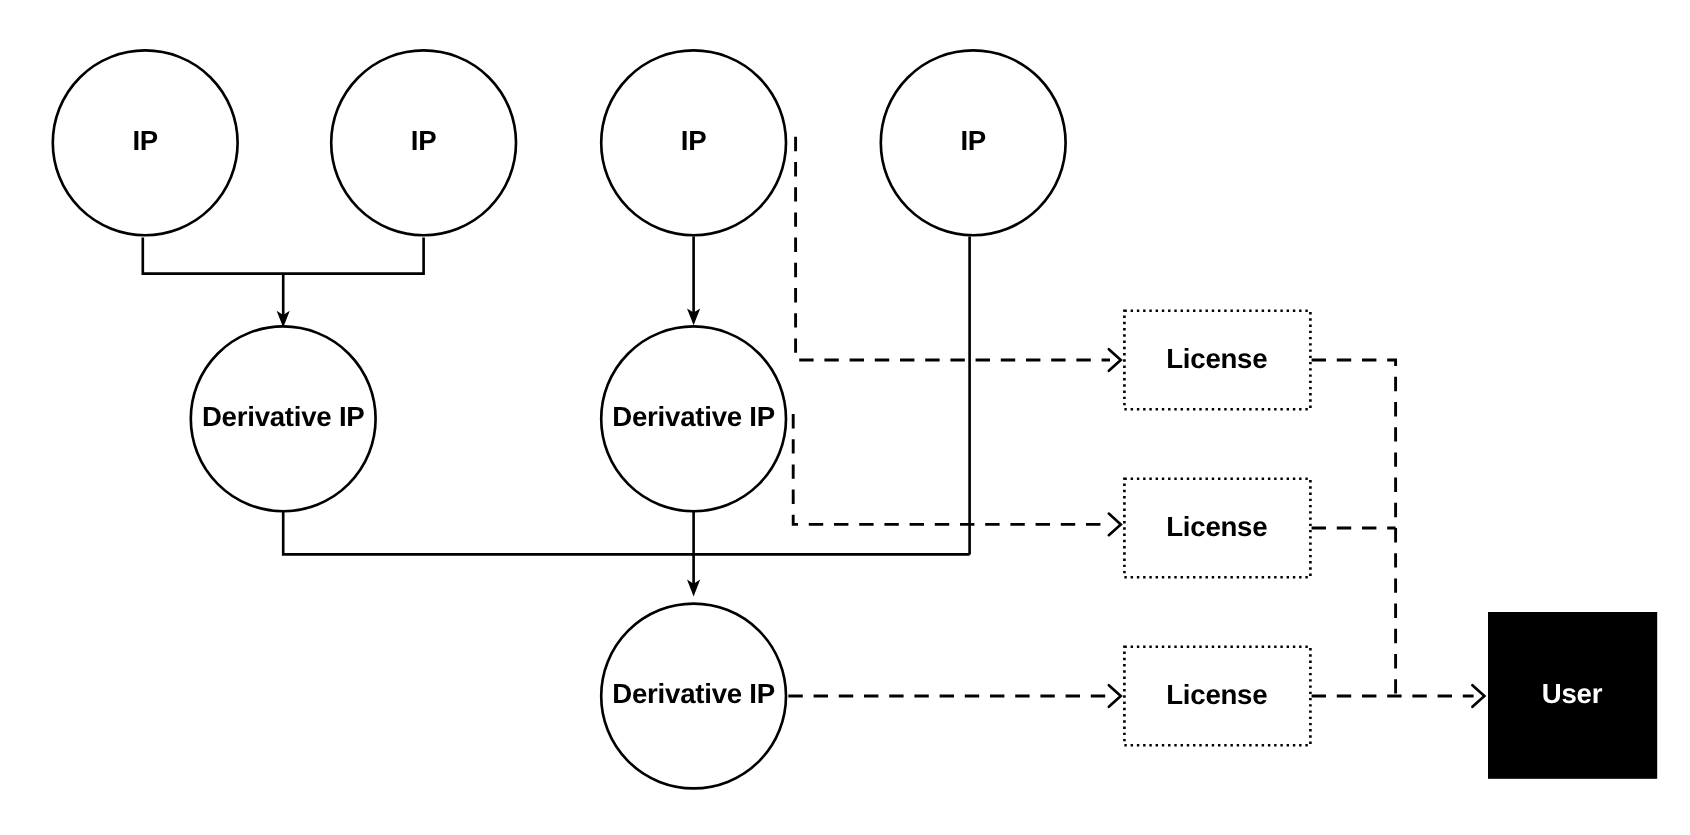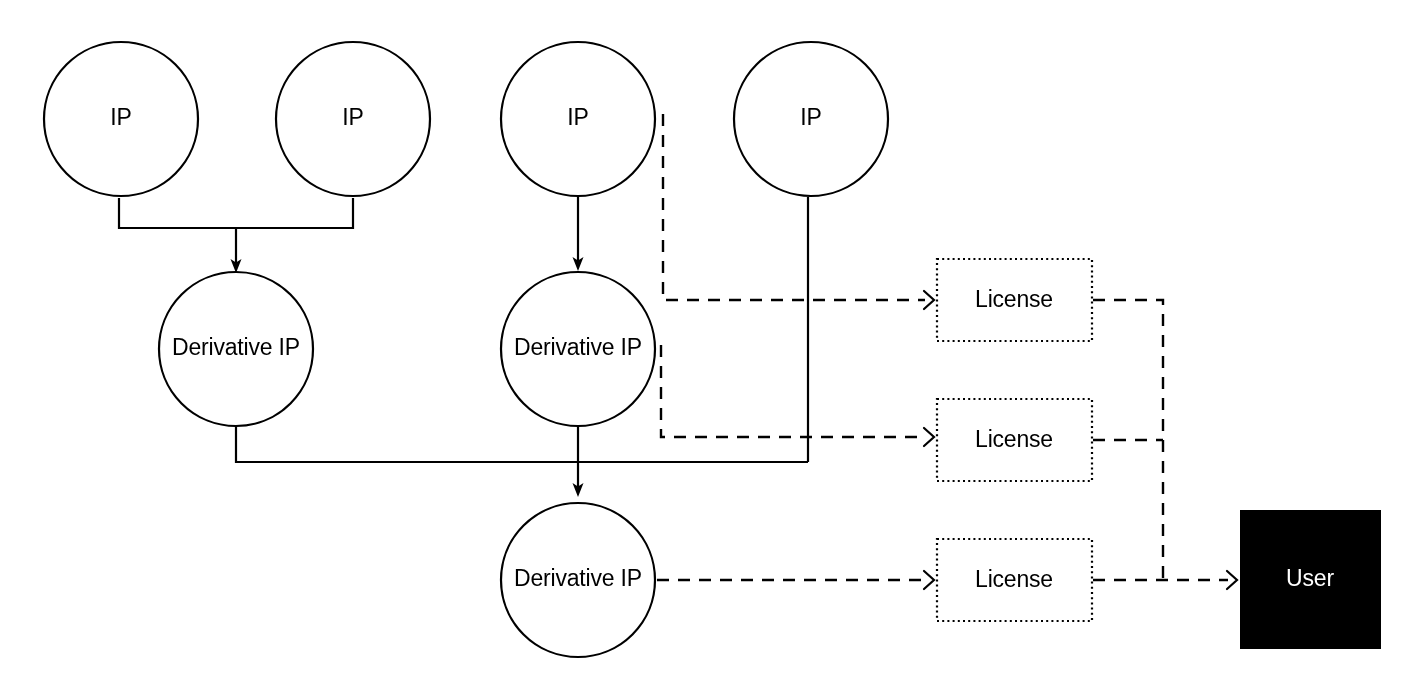--- a/index.html
+++ b/index.html
@@ -9,20 +9,21 @@
   }
   body {
     font-family: "Liberation Sans", sans-serif;
   }
   #diagram-root {
     position: relative;
     width: 1408px;
     height: 696px;
     background: #ffffff;
     overflow: hidden;
+    font-weight: bold;
   }
   svg.canvas {
     display: block;
     width: 1408px;
     height: 696px;
   }
   .node-shape {
     fill: #ffffff;
     stroke: #000000;
     stroke-width: 2.2;

